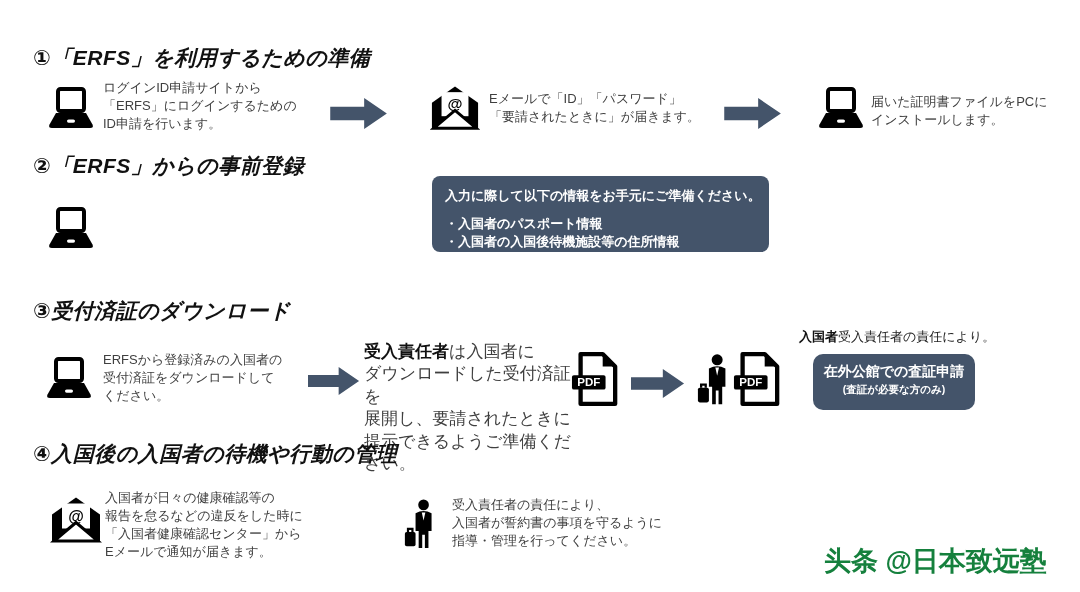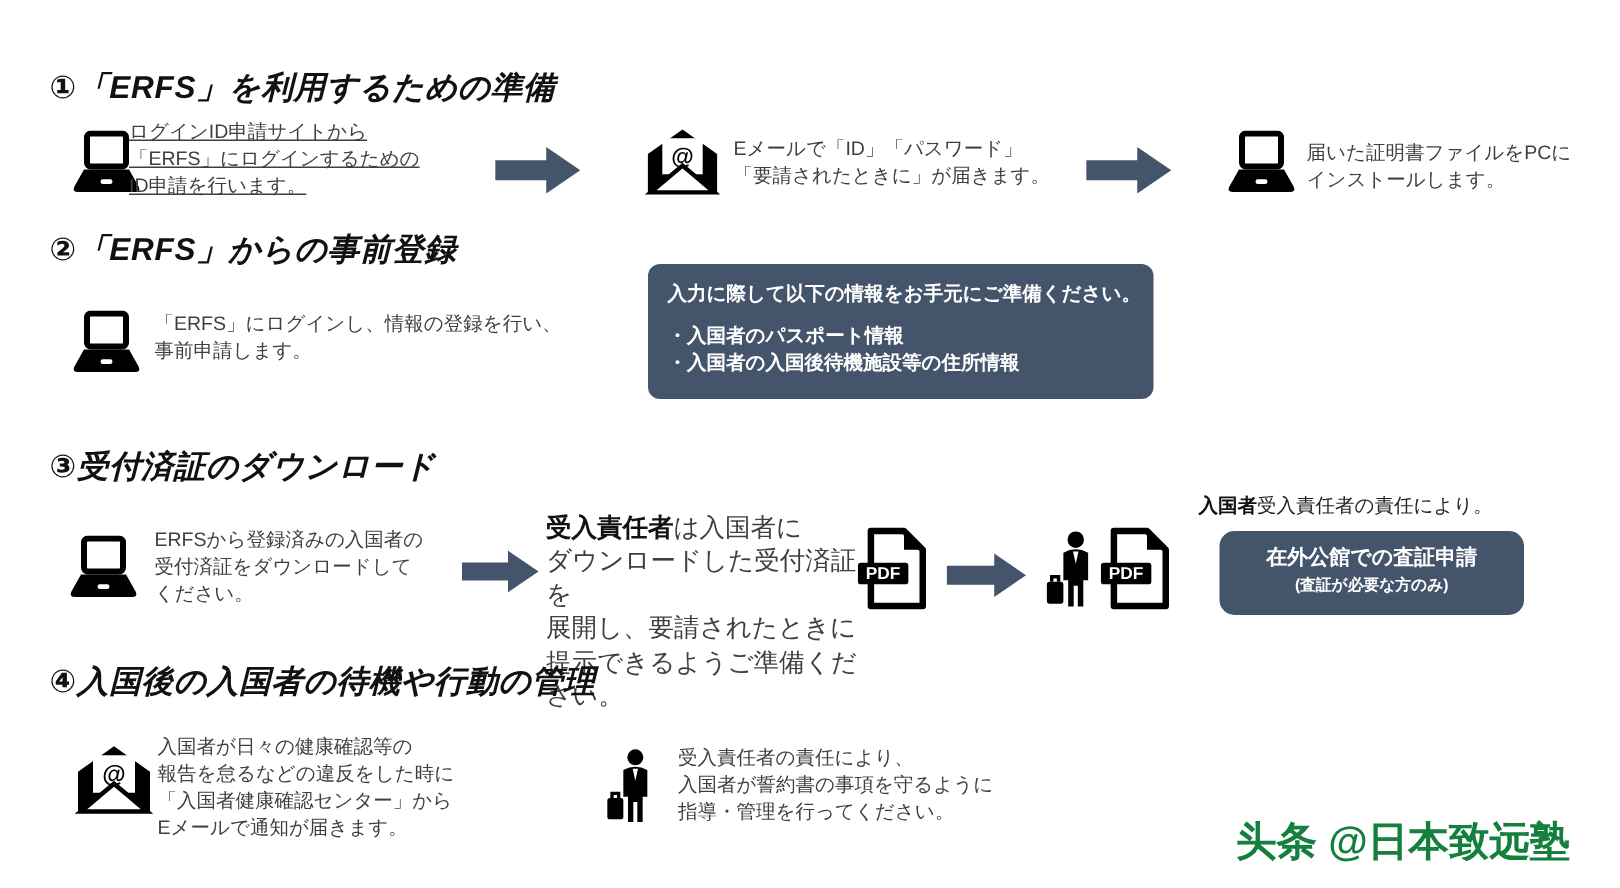--- a/index.html
+++ b/index.html
@@ -14,32 +14,32 @@
   }
   .body-text{
     position:absolute; font-size:13px; line-height:1.38; color:#3f3f3f;
     white-space:pre-line;
   }
   .small-text{font-size:17px; line-height:1.32;}
   .lead{font-weight:bold; color:#111;}
   .icon{position:absolute; line-height:0;}
   .arrow-fill{fill:var(--accent,#44546a);}
   .infobox{
-    position:absolute; left:432px; top:176px; width:337px; height:90px;
+    position:absolute; left:432px; top:176px; width:337px; height:76px;
     box-sizing:border-box; background:var(--accent,#44546a); border-radius:8px;
     padding:11px 13px; color:#fff;
   }
   .infobox .heading{font-size:13px; font-weight:bold; white-space:nowrap;}
   .infobox .items{margin-top:10px; font-size:13px; font-weight:bold; line-height:1.4; white-space:pre-line;}
   .visa-note{
     position:absolute; left:799px; top:328px; font-size:13px; color:#222;
     white-space:nowrap;
   }
   .visa-box{
-    position:absolute; left:813px; top:354px; width:203px; height:56px;
+    position:absolute; left:813px; top:354px; width:162px; height:56px;
     box-sizing:border-box; background:var(--accent,#44546a); border-radius:10px;
     color:#fff; text-align:center; padding-top:9px;
   }
   .visa-box .l1{font-size:14px; font-weight:bold; line-height:1.2;}
   .visa-box .l2{font-size:10.5px; font-weight:bold; margin-top:3px;}
   .watermark{
     position:absolute; left:824px; top:543px; font-size:27px; font-weight:bold;
     color:#15803d; white-space:nowrap;
     text-shadow:-1px -1px 0 #fff, 2px 2px 1px rgba(255,255,255,0.95);
   }
@@ -81,21 +81,21 @@
 
 <div class="page">
 
   <h2 class="sec-title" style="left:33px; top:44px;">①「ERFS」を利用するための準備</h2>
 
   <span class="icon" style="left:46px; top:86px;">
     <svg width="50" height="46" viewBox="0 0 50 44">
         <use href="#i-laptop"></use>
       </svg>
   </span>
-  <div class="body-text" style="left:86px; top:79px;text-decoration:underline;">ログインID申請サイトから
+  <div class="body-text" style="left:103px; top:79px;">ログインID申請サイトから
 「ERFS」にログインするための
 ID申請を行います。</div>
 
   <span class="icon" style="left:330px; top:97px;">
     <svg width="58" height="33" viewBox="0 0 56 32">
         <use href="#i-arrow"></use>
       </svg>
   </span>
 
   <span class="icon" style="left:430px; top:85px;">
@@ -120,22 +120,20 @@
   <div class="body-text" style="left:871px; top:93px;">届いた証明書ファイルをPCに
 インストールします。</div>
 
   <h2 class="sec-title" style="left:33px; top:152px;text-align:right;">②「ERFS」からの事前登録</h2>
 
   <span class="icon" style="left:46px; top:206px;">
     <svg width="50" height="46" viewBox="0 0 50 44">
         <use href="#i-laptop"></use>
       </svg>
   </span>
-  <div class="body-text" style="left:103px; top:207px;">「ERFS」にログインし、情報の登録を行い、
-事前申請します。</div>
 
   <div class="infobox">
     <div class="heading">入力に際して以下の情報をお手元にご準備ください。</div>
     <div class="items">・入国者のパスポート情報
 ・入国者の入国後待機施設等の住所情報</div>
   </div>
 
   <h2 class="sec-title" style="left:33px; top:297px;">③受付済証のダウンロード</h2>
 
   <span class="icon" style="left:44px; top:356px;">

